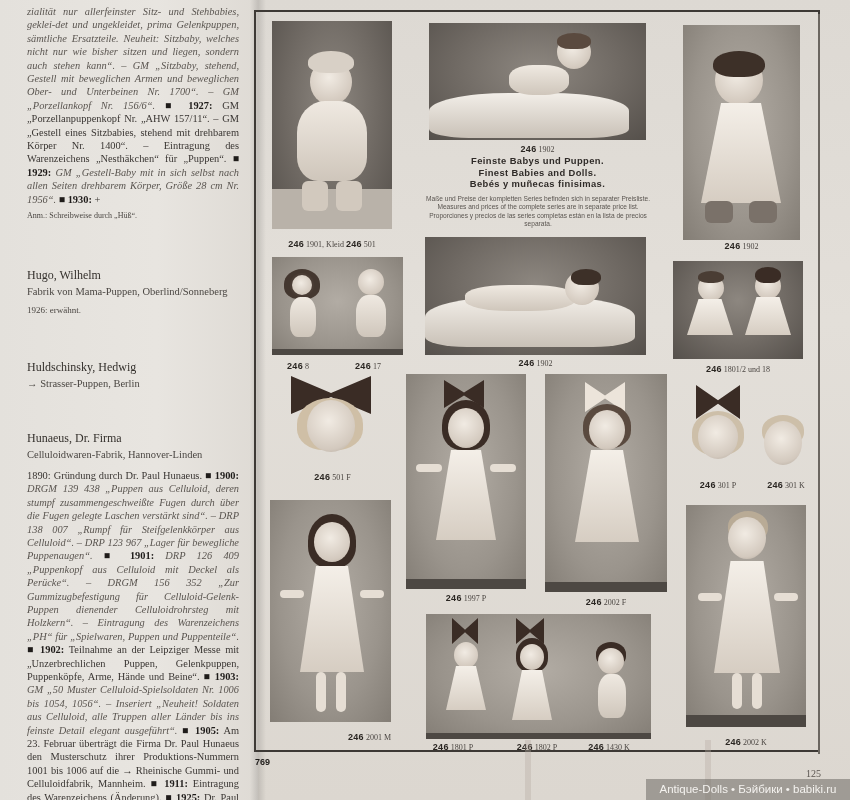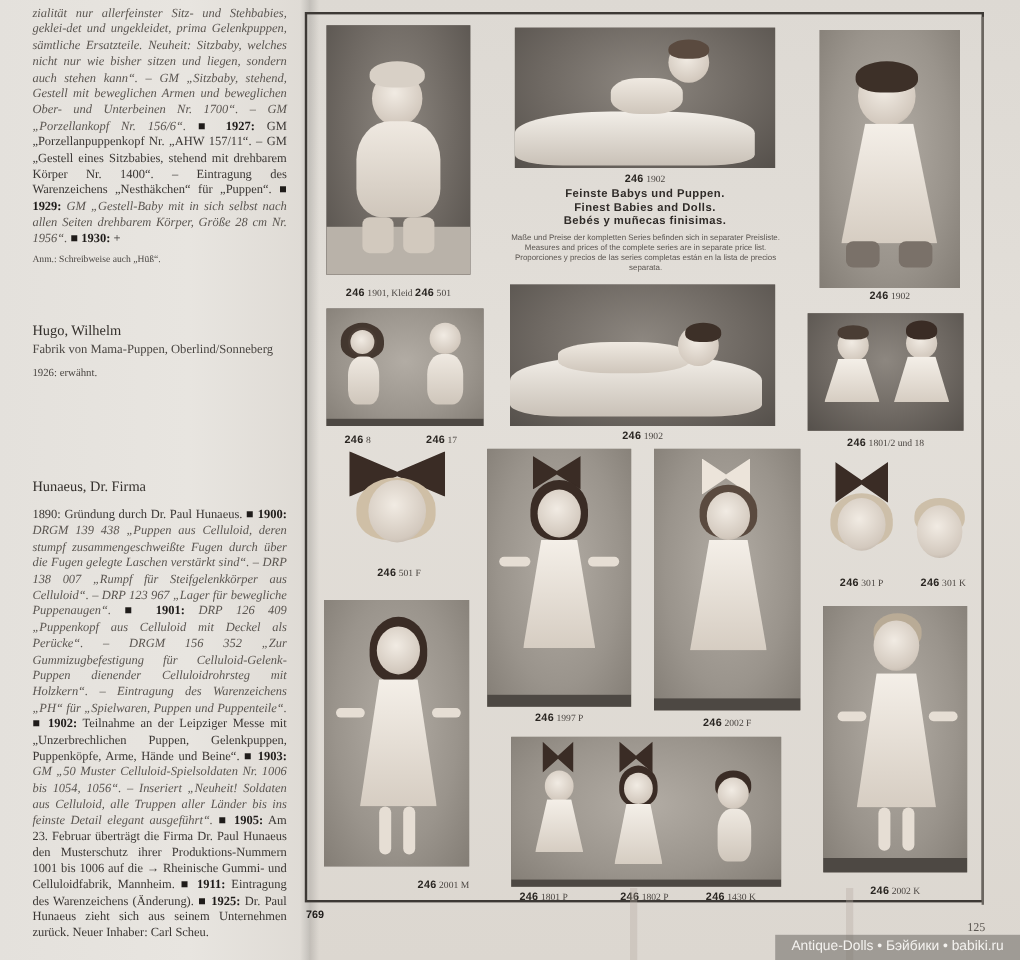--- a/index.html
+++ b/index.html
@@ -98,35 +98,40 @@
 <div class="gutter"></div>
 
 <div class="text-col">
   <p class="para">
     <i>zialität nur allerfeinster Sitz- und Stehbabies, geklei-det und ungekleidet, prima Gelenkpuppen, sämtliche Ersatzteile. Neuheit: Sitzbaby, welches nicht nur wie bisher sitzen und liegen, sondern auch stehen kann“. – GM „Sitzbaby, stehend, Gestell mit beweglichen Armen und beweglichen Ober- und Unterbeinen Nr. 1700“. – GM „Porzellankopf Nr. 156/6“.</i>
     <b>■ </b><b>1927:</b><span> GM „Porzellanpuppenkopf Nr. „AHW 157/11“. – GM „Gestell eines Sitzbabies, stehend mit drehbarem Körper Nr. 1400“. – Eintragung des Warenzeichens „Nesthäkchen“ für „Puppen“.</span>
     <b>■ </b><b>1929:</b><i> GM „Gestell-Baby mit in sich selbst nach allen Seiten drehbarem Körper, Größe 28 cm Nr. 1956“.</i>
     <b>■ </b><b>1930:</b><span> +</span>
   </p>
   <div class="note">
-    <span>Anm.:</span><span> Schreibweise auch „Hüß“.</span>
+    <span>Anm.:</span><span> Schreibweise durch „Hüß“.</span>
   </div>
 
   <div style="height:42px"></div>
   <div>
     <p class="entry-title">Hugo, Wilhelm</p>
     <p class="entry-sub">Fabrik von Mama-Puppen, Oberlind/Sonneberg</p>
     <div class="entry-year">1926: erwähnt.</div>
   </div>
 
   <div style="height:40px"></div>
+  <div>
+    <p class="entry-title">Huldschinsky, Hedwig</p>
+    <p class="entry-sub">→ Strasser-Puppen, Berlin</p>
+  </div>
 
   <div style="height:38px"></div>
   <div>
     <p class="entry-title">Hunaeus, Dr. Firma</p>
+    <p class="entry-sub">Celluloidwaren-Fabrik, Hannover-Linden</p>
     <p class="para" style="margin-top:8px">
       <span>1890: Gründung durch Dr. Paul Hunaeus. </span><b>■ 1900:</b><i> DRGM 139 438 „Puppen aus Celluloid, deren stumpf zusammengeschweißte Fugen durch über die Fugen gelegte Laschen verstärkt sind“. – DRP 138 007 „Rumpf für Steifgelenkkörper aus Celluloid“. – DRP 123 967 „Lager für bewegliche Puppenaugen“. </i><b>■ 1901:</b><i> DRP 126 409 „Puppenkopf aus Celluloid mit Deckel als Perücke“. – DRGM 156 352 „Zur Gummizugbefestigung für Celluloid-Gelenk-Puppen dienender Celluloidrohrsteg mit Holzkern“. – Eintragung des Warenzeichens „PH“ für „Spielwaren, Puppen und Puppenteile“. </i><b>■ 1902:</b><span> Teilnahme an der Leipziger Messe mit „Unzerbrechlichen Puppen, Gelenkpuppen, Puppenköpfe, Arme, Hände und Beine“. </span><b>■ 1903:</b><i> GM „50 Muster Celluloid-Spielsoldaten Nr. 1006 bis 1054, 1056“. – Inseriert „Neuheit! Soldaten aus Celluloid, alle Truppen aller Länder bis ins feinste Detail elegant ausgeführt“. </i><b>■ 1905:</b><span> Am 23. Februar überträgt die Firma Dr. Paul Hunaeus den Musterschutz ihrer Produktions-Nummern 1001 bis 1006 auf die → Rheinische Gummi- und Celluloidfabrik, Mannheim. </span><b>■ 1911:</b><span> Eintragung des Warenzeichens (Änderung). </span><b>■ 1925:</b><span> Dr. Paul Hunaeus zieht sich aus seinem Unternehmen zurück. Neuer Inhaber: Carl Scheu. </span>
     </p>
   </div>
 </div>
 
 <div class="frame"></div>
 <div class="frame-edge"></div>
 
 <div class="photo" style="left:272px;top:21px;width:120px;height:208px;">

